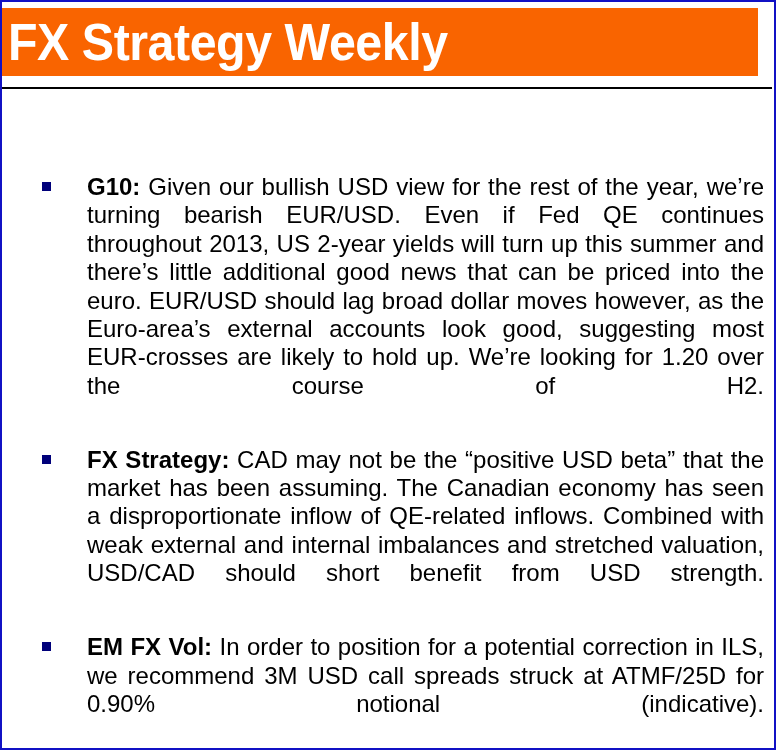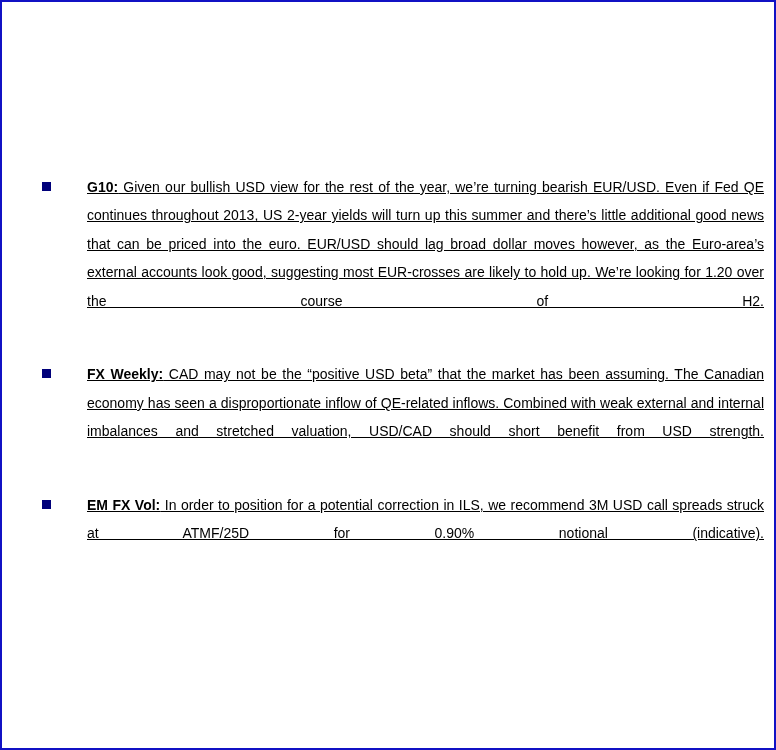--- a/index.html
+++ b/index.html
@@ -97,58 +97,63 @@
     position: absolute;
     left: 2px;
     top: 9px;
     width: 9px;
     height: 9px;
     background: #00007a;
   }
 
   .bullet-text {
     font-family: "Liberation Sans", sans-serif;
-    font-size: 14px;
+    font-size: 24px;
     line-height: 28.4px;
     color: #000000;
     text-align: justify;
     text-justify: inter-word;
     margin: 0;
     word-spacing: 0px;
-    text-decoration: underline;
   }
 
   .bullet-text .lead {
     font-weight: bold;
   }
 
   
   .bullet-text::after {
     content: "";
     display: inline-block;
     width: 100%;
   }
 </style>
 </head>
 <body>
 
 <div class="page">
 
+  <div class="header-zone">
+    <div class="title-bar">
+      <div class="title-text">FX Strategy Weekly</div>
+    </div>
+    <div class="header-rule"></div>
+  </div>
 
   <div class="content">
     <ul class="bullet-list">
 
       <li class="bullet-item">
         <span class="bullet-marker"></span>
         <p class="bullet-text"><span class="lead">G10:</span><span class="body"> Given our bullish USD view for the rest of the year, we’re turning bearish EUR/USD. Even if Fed QE continues throughout 2013, US 2-year yields will turn up this summer and there’s little additional good news that can be priced into the euro. EUR/USD should lag broad dollar moves however, as the Euro-area’s external accounts look good, suggesting most EUR-crosses are likely to hold up. We’re looking for 1.20 over the course of H2.</span></p>
       </li>
 
       <li class="bullet-item">
         <span class="bullet-marker"></span>
-        <p class="bullet-text"><span class="lead">FX Weekly:</span><span class="body"> CAD may not be the “positive USD beta” that the market has been assuming.  The Canadian economy has seen a disproportionate inflow of QE-related inflows. Combined with weak external and internal imbalances and stretched valuation, USD/CAD should short benefit from USD strength.</span></p>
+        <p class="bullet-text"><span class="lead">FX Strategy:</span><span class="body"> CAD may not be the “positive USD beta” that the market has been assuming.  The Canadian economy has seen a disproportionate inflow of QE-related inflows. Combined with weak external and internal imbalances and stretched valuation, USD/CAD should short benefit from USD strength.</span></p>
       </li>
 
 
       <li class="bullet-item">
         <span class="bullet-marker"></span>
         <p class="bullet-text"><span class="lead">EM FX Vol:</span><span class="body"> In order to position for a potential correction in ILS, we recommend 3M USD call spreads struck at ATMF/25D for 0.90% notional (indicative).</span></p>
       </li>
 
     </ul>
   </div>

